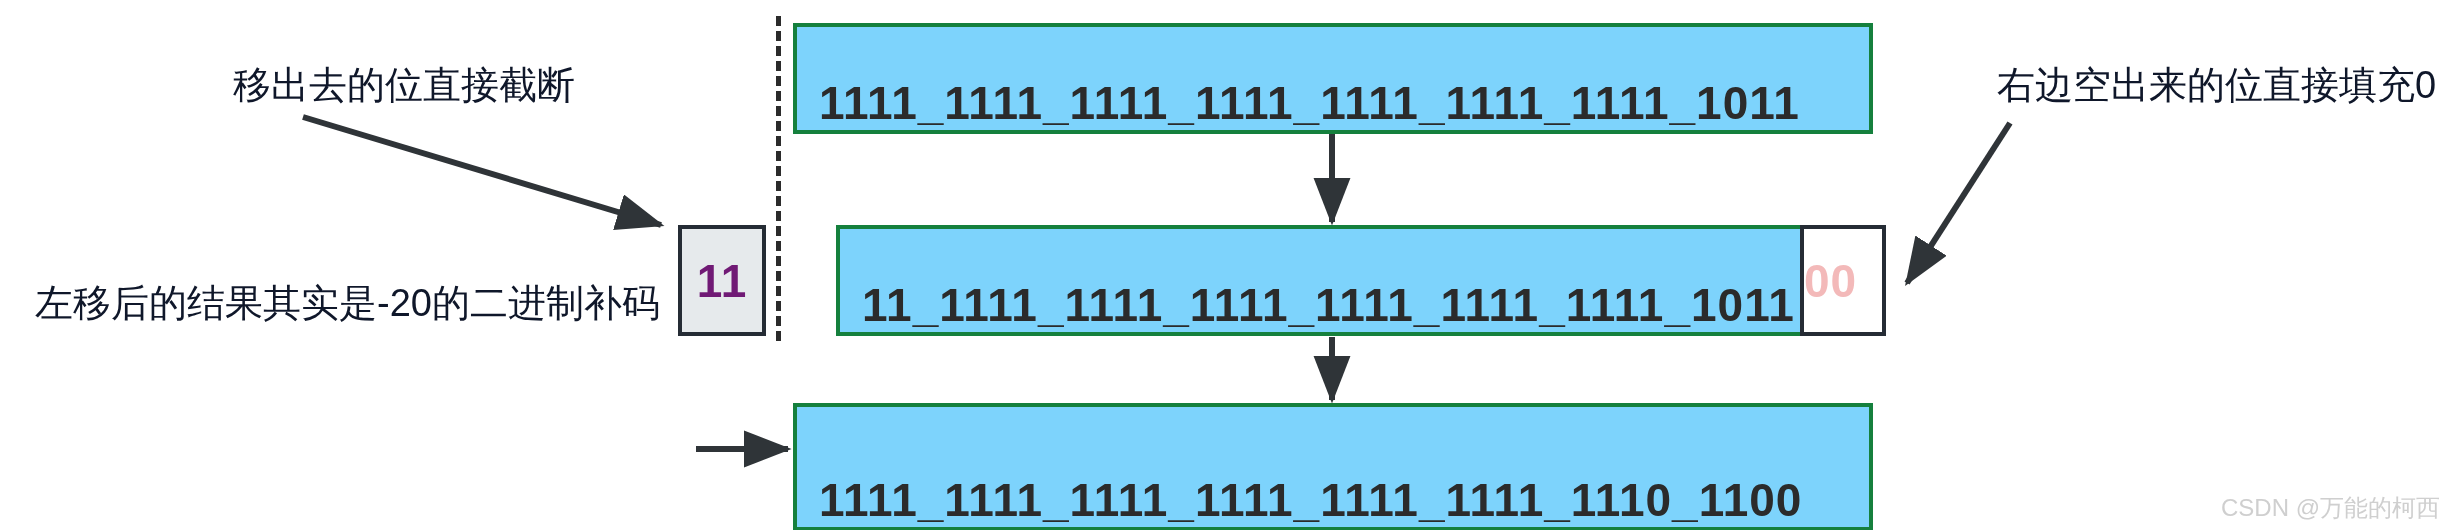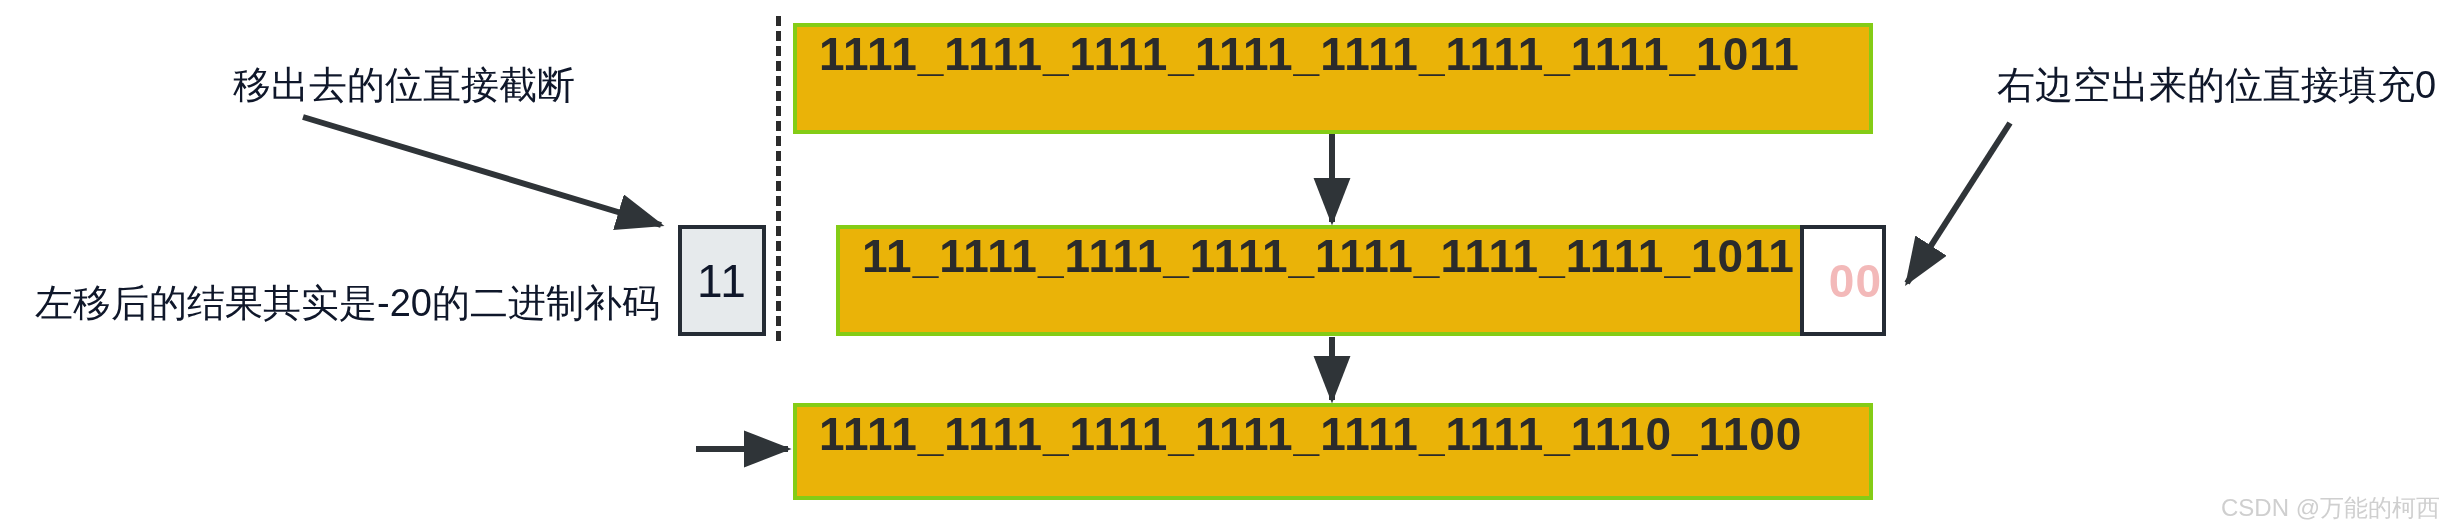--- a/index.html
+++ b/index.html
@@ -15,72 +15,72 @@
     width: 2454px;
     height: 530px;
     background: #ffffff;
     overflow: hidden;
   }
 
   
   .bitbox {
     position: absolute;
     box-sizing: border-box;
-    border: 4px solid #84cc16;
-    background: #eab308;
+    border: 4px solid #15803d;
+    background: #7dd3fc;
     display: flex;
-    align-items: flex-start;
+    align-items: flex-end;
   }
   .bitbox .bits {
     font-family: "Liberation Sans", "DejaVu Sans", sans-serif;
     font-weight: 700;
     font-size: 46px;
     letter-spacing: 1px;
     color: #2b2b2b;
     white-space: nowrap;
   }
 
   #row1-box { left: 793px;  top: 23px;  width: 1080px; height: 111px; }
   #row1-box .bits { margin-left: 22px; }
 
   #row2-box { left: 836px;  top: 225px; width: 1008px; height: 111px; }
   #row2-box .bits { margin-left: 22px; }
 
-  #row3-box { left: 793px;  top: 403px; width: 1080px; height: 97px; }
+  #row3-box { left: 793px;  top: 403px; width: 1080px; height: 128px; }
   #row3-box .bits { margin-left: 22px; }
 
   
   #fill-box {
     position: absolute;
     left: 1800px; top: 225px; width: 86px; height: 111px;
     box-sizing: border-box;
     border: 4px solid #252c35;
     background: #ffffff;
-    display: flex; align-items: center; justify-content: flex-end;
+    display: flex; align-items: center; justify-content: flex-start;
   }
   #fill-box .bits {
     font-weight: 700;
     font-size: 46px;
     color: #f3b9b9;
     letter-spacing: 1px;
   }
 
   
   #trunc-box {
     position: absolute;
     left: 678px; top: 225px; width: 88px; height: 111px;
     box-sizing: border-box;
     border: 4px solid #252c35;
     background: #e6eaec;
     display: flex; align-items: center; justify-content: center;
   }
   #trunc-box .bits {
-    font-weight: 400;
+    font-weight: 700;
     font-size: 46px;
-    color: #0f172a;
+    color: #701a75;
     letter-spacing: 1px;
   }
 
   
   #boundary-line {
     position: absolute;
     left: 776px;
     top: 16px;
     width: 0;
     height: 325px;

